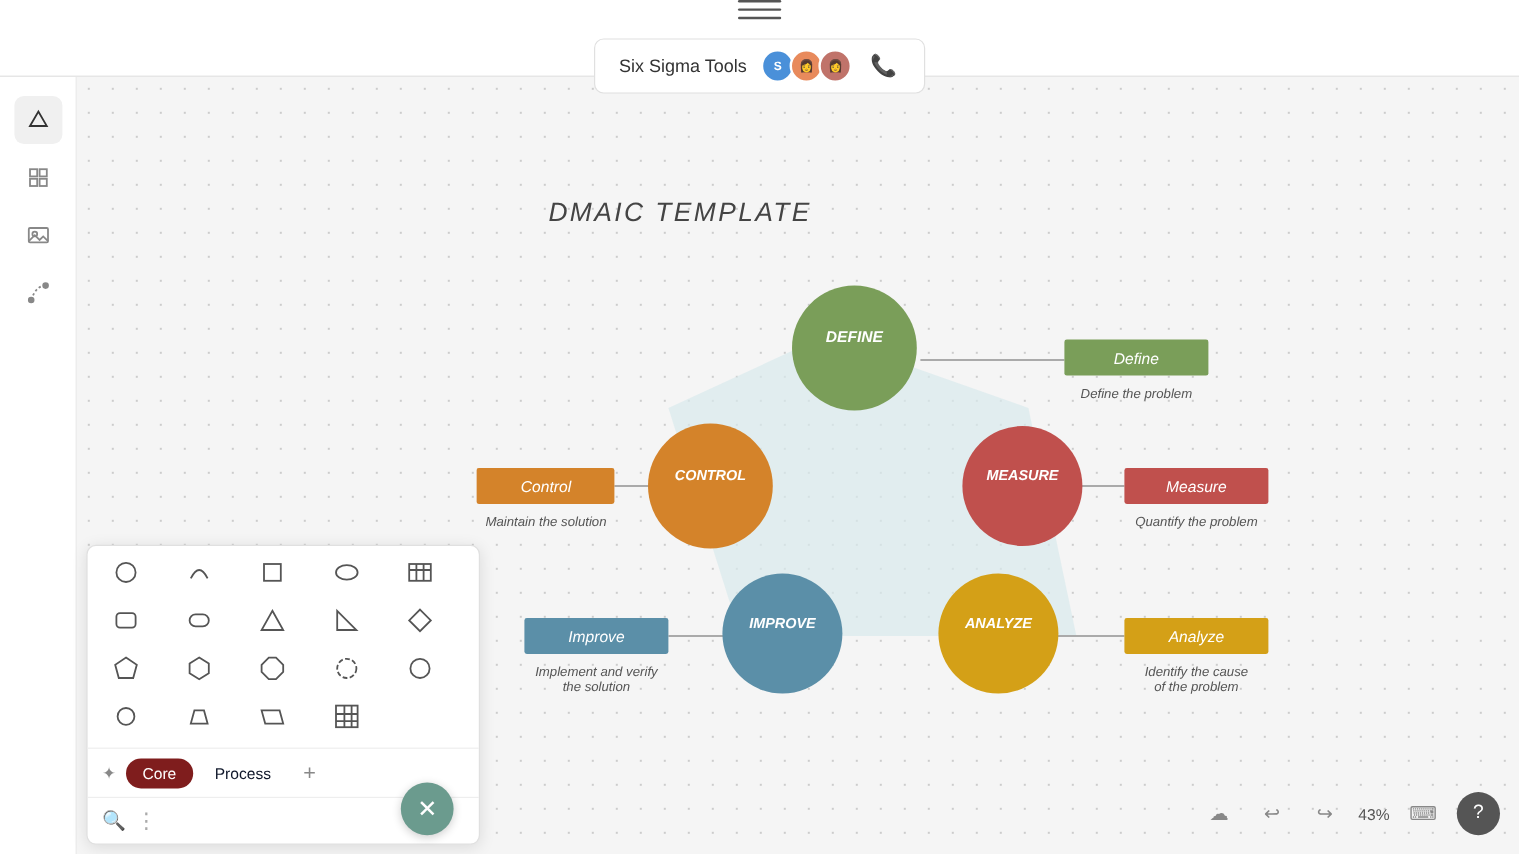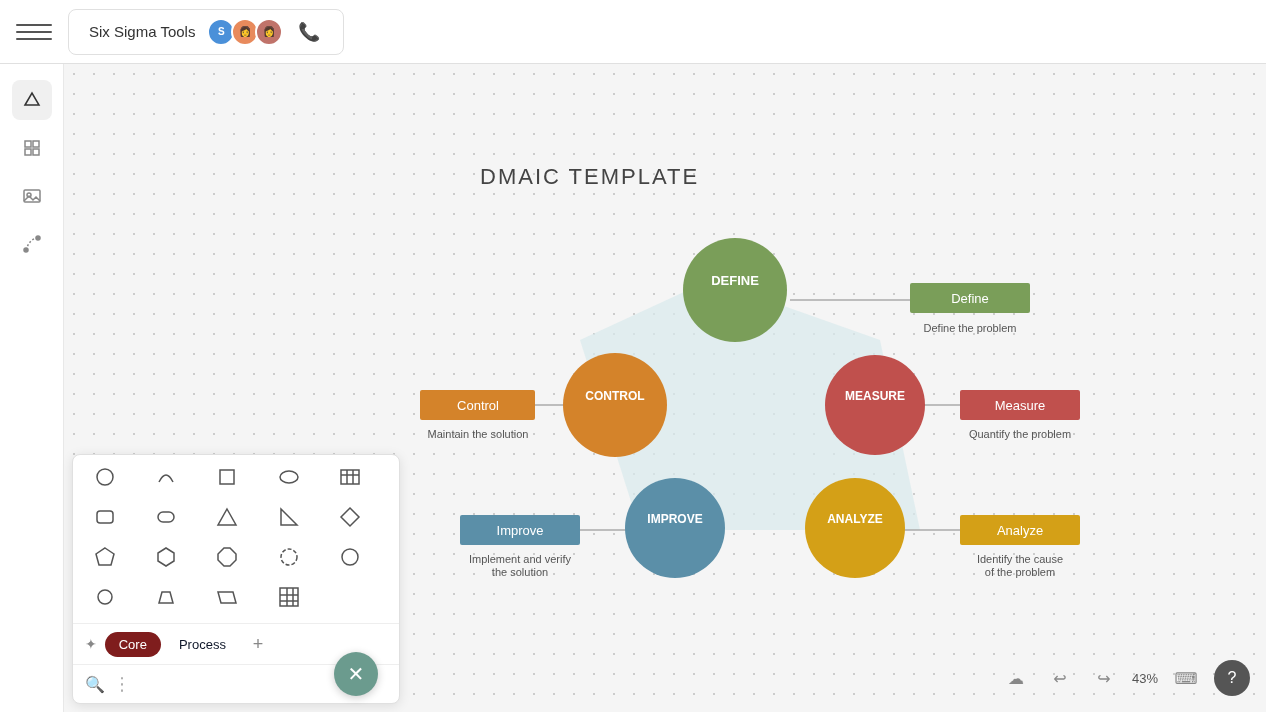--- a/index.html
+++ b/index.html
@@ -1,19 +1,19 @@
 <!DOCTYPE html>
 <html><head>
   <meta charset="utf-8">
   <style>
     * { box-sizing: border-box; margin: 0; padding: 0; }
     body { font-family: -apple-system, BlinkMacSystemFont, 'Segoe UI', sans-serif; background: #f0f0f0; width: 1266px; height: 712px; overflow: hidden; display: flex; flex-direction: column; }
 
     
-    .topbar { height: 64px; background: white; display: flex; align-items: center; padding: 0 16px; border-bottom: 1px solid #e0e0e0; gap: 16px; z-index: 10; }
+    .topbar { height: 64px; background: white; display: flex; align-items: center; padding: 0 16px; border-bottom: 1px solid #e0e0e0; gap: 16px; z-index: 10; flex-direction: column; }
     .menu-icon { width: 36px; height: 36px; display: flex; flex-direction: column; justify-content: center; gap: 5px; cursor: pointer; }
     .menu-icon span { display: block; height: 2px; background: #555; border-radius: 1px; }
     .app-title-bar { background: white; border: 1px solid #e0e0e0; border-radius: 8px; padding: 8px 20px; display: flex; align-items: center; gap: 12px; }
     .app-title { font-size: 15px; font-weight: 500; color: #333; }
     .avatars { display: flex; gap: -4px; }
     .avatar { width: 28px; height: 28px; border-radius: 50%; border: 2px solid white; display: flex; align-items: center; justify-content: center; font-size: 10px; color: white; font-weight: bold; }
     .av1 { background: #4a90d9; margin-right: -4px; }
     .av2 { background: #e88a5c; margin-right: -4px; }
     .av3 { background: #c0736a; }
     .call-icon { width: 28px; height: 28px; display: flex; align-items: center; justify-content: center; color: #e05555; font-size: 18px; }
@@ -43,21 +43,21 @@
     .tab-add { width: 28px; height: 28px; border-radius: 50%; display: flex; align-items: center; justify-content: center; color: #888; font-size: 18px; cursor: pointer; }
     .tab-icon { color: #888; margin-right: 4px; font-size: 14px; }
 
     
     .search-bar { display: flex; align-items: center; padding: 8px 12px; border-top: 1px solid #eee; gap: 8px; }
     .search-icon-wrap { color: #aaa; font-size: 16px; }
     .search-input { flex: 1; border: none; outline: none; font-size: 14px; color: #555; background: transparent; }
     .search-more { color: #aaa; font-size: 18px; cursor: pointer; }
 
     
-    .diagram-container { position: absolute; left: 356px; top: 100px; width: 680px; height: 480px; }
+    .diagram-container { position: absolute; left: 333px; top: 100px; width: 680px; height: 480px; font-style: italic; }
     .diagram-title { font-size: 22px; font-weight: 300; color: #444; letter-spacing: 2px; margin-bottom: 10px; text-align: left; padding-left: 60px; }
 
     .dmaic-svg { width: 100%; height: 100%; }
 
     
     .bottom-bar { position: absolute; bottom: 16px; right: 16px; display: flex; align-items: center; gap: 12px; }
     .zoom-level { font-size: 13px; color: #555; }
     .bottom-icon { width: 32px; height: 32px; display: flex; align-items: center; justify-content: center; color: #888; cursor: pointer; font-size: 16px; }
     .help-btn { width: 36px; height: 36px; border-radius: 50%; background: #555; color: white; display: flex; align-items: center; justify-content: center; font-size: 16px; cursor: pointer; }
 

